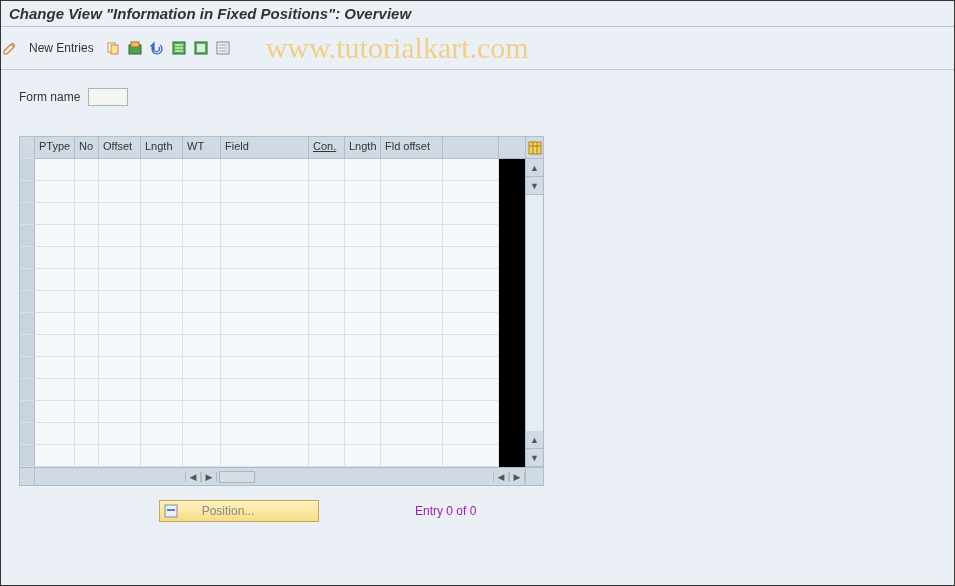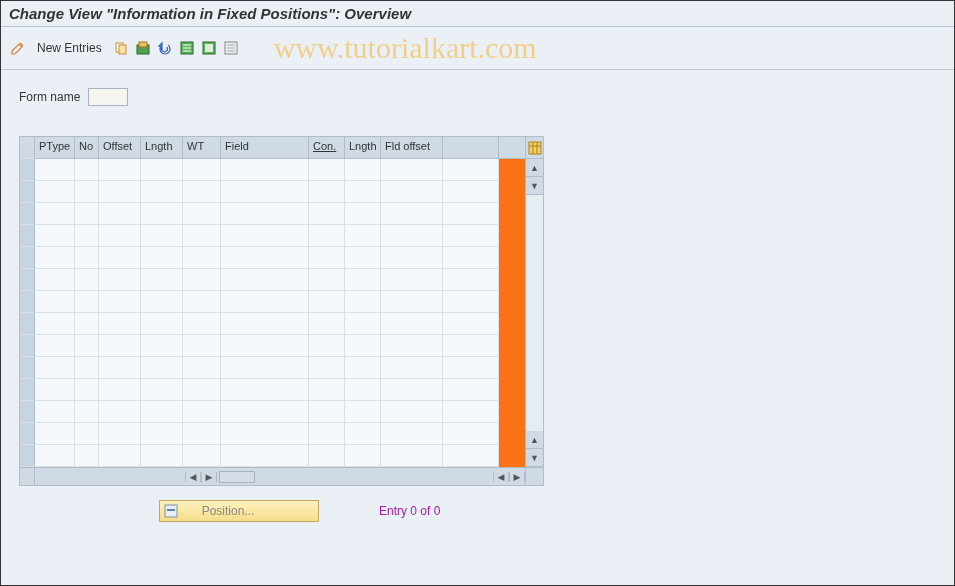--- a/index.html
+++ b/index.html
@@ -17,21 +17,21 @@
       background: #eaf0f5;
       padding: 4px 8px;
       font-weight: bold;
       font-style: italic;
       font-size: 15px;
       color: #333;
       border-bottom: 1px solid #b8c4cf;
     }
     .toolbar {
       background: #eaf0f5;
-      padding: 4px 8px;
+      padding: 4px 0;
       display: flex;
       align-items: center;
       gap: 4px;
       border-bottom: 1px solid #c0cad4;
     }
     .tb-icon {
       width: 18px;
       height: 18px;
       display: flex;
       align-items: center;
@@ -69,21 +69,21 @@
       height: 18px;
       border: 1px solid #a8b4c0;
       background: #f5f5f0;
     }
     .grid-wrap {
       width: 525px;
       position: relative;
     }
     .grid-border {
       border: 1px solid #b0bcc8;
-      background: #f97316;
+      background: #000000;
       display: flex;
     }
     .row-selectors {
       display: flex;
       flex-direction: column;
     }
     .row-sel {
       width: 15px;
       height: 22px;
       background: #c8d4e0;
@@ -160,21 +160,21 @@
       width: 36px; height: 12px;
       background: #d5dde6;
       border: 1px solid #a8b4c0;
       margin-left: 2px;
     }
     .h-corner { width: 18px; height: 100%; background:#cfdae5; border-left:1px solid #b0bcc8;}
     .footer-row {
       display: flex;
       align-items: center;
       margin-top: 14px;
-      gap: 60px;
+      gap: 96px;
       padding-left: 140px;
     }
     .position-btn {
       display: flex;
       align-items: center;
       gap: 8px;
       background: linear-gradient(#fff2c0, #f5dd88);
       border: 1px solid #c8a858;
       padding: 2px 28px 2px 6px;
       color: #888;

